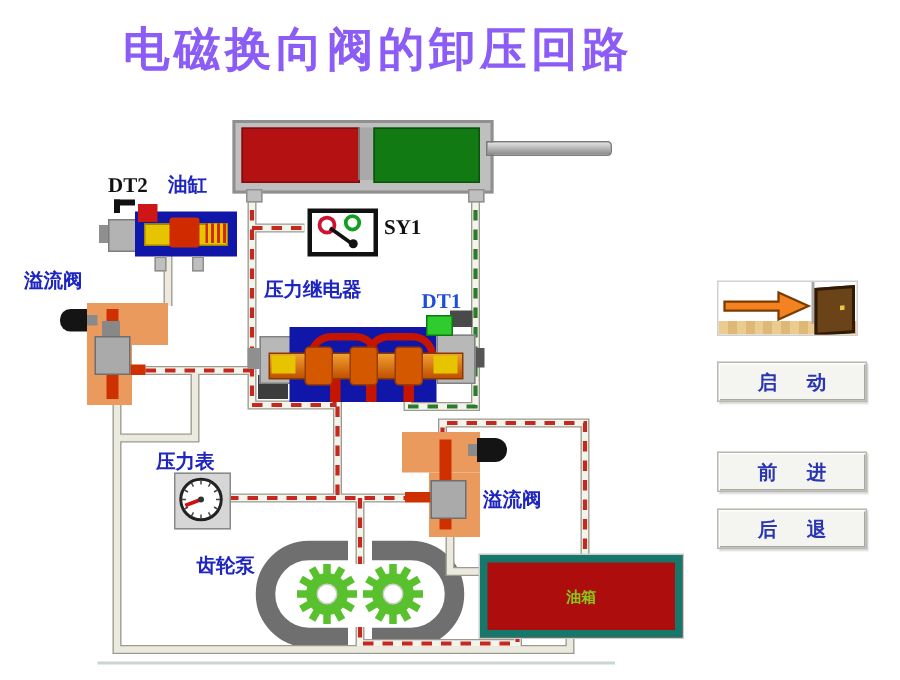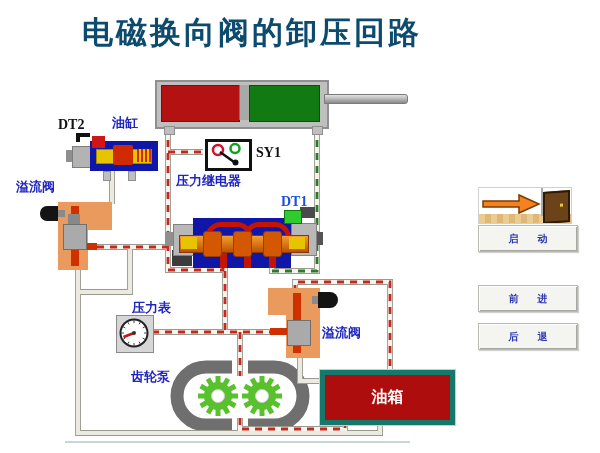--- a/index.html
+++ b/index.html
@@ -1,26 +1,26 @@
 <!DOCTYPE html>
 <html><head>
 <meta charset="utf-8">
 <style>
   html,body{margin:0;padding:0;background:#fff;}
   #stage{position:relative;width:600px;height:453px;background:#fff;overflow:hidden;
          font-family:"Liberation Sans",sans-serif;}
   .abs{position:absolute;}
   #title{position:absolute;left:82px;top:12px;font-family:"Liberation Serif",serif;
-         font-weight:bold;font-size:31px;letter-spacing:3px;color:#0c4a6e;}
+         font-weight:bold;font-size:31px;letter-spacing:3px;color:#8b5cf6;}
   .lbl{position:absolute;font-weight:bold;font-size:13px;color:#1f26c0;white-space:nowrap;}
   .lbl-dark{color:#111;font-family:"Liberation Serif",serif;font-size:14px;}
   .ctl-btn{position:absolute;left:478px;width:98px;height:25px;background:#f4f4f0;
            border:1px solid #b9b9b1;box-shadow:inset 1px 1px 0 #ffffff,inset -1px -1px 0 #a8a8a0,1px 1px 1px rgba(0,0,0,.18);
-           color:#2a35b0;font-weight:bold;font-size:10px;display:flex;align-items:center;justify-content:center;
-           word-spacing:16px;cursor:pointer;font-family:"Liberation Sans",sans-serif;}
+           color:#2a35b0;font-weight:bold;font-size:13px;display:flex;align-items:center;justify-content:center;
+           word-spacing:16px;cursor:pointer;font-family:"Liberation Sans",sans-serif;margin-top:16px;}
   svg{display:block;}
 </style>
 </head>
 <body>
 
 <div id="stage">
 
   <div id="title">电磁换向阀的卸压回路</div>
 
   <svg class="abs" style="left:170px;top:358px;" width="140" height="76">
@@ -181,43 +181,43 @@
 
   <div class="abs" style="left:268px;top:288px;width:52px;height:27px;background:#eb9a5e;"></div>
   <div class="abs" style="left:286px;top:315px;width:34px;height:43px;background:#eb9a5e;"></div>
   <div class="abs" style="left:312px;top:296px;width:8px;height:8px;background:#8a8a8a;"></div>
   <div class="abs" style="left:318px;top:292px;width:20px;height:16px;background:#141414;border-radius:0 8px 8px 0;"></div>
   <div class="abs" style="left:293px;top:293px;width:8px;height:60px;background:#cf3000;"></div>
   <div class="abs" style="left:270px;top:328px;width:26px;height:7px;background:#cf3000;"></div>
   <div class="abs" style="left:287px;top:320px;width:22px;height:24px;background:#aaa;border:1px solid #6f6f6f;"></div>
 
   <div class="abs" style="left:320px;top:370px;width:125px;height:45px;background:#ad0d0d;border:5px solid #16776b;box-shadow:0 0 0 1px #ccc;display:flex;align-items:center;justify-content:center;">
-    <span class="lbl" style="position:static;color:#ffffff;font-size:16px;">油箱</span>
+    <span class="lbl" style="position:static;color:#84cc16;font-size:10px;">油箱</span>
   </div>
 
   <div class="abs" style="left:65px;top:441px;width:345px;height:2px;background:#c9d6d6;"></div>
 
-  <div class="lbl lbl-dark" style="left:58px;top:117px;">DT2</div>
+  <div class="lbl lbl-dark" style="left:72px;top:117px;">DT2</div>
   <div class="lbl" style="left:112px;top:114px;">油缸</div>
   <div class="lbl lbl-dark" style="left:256px;top:145px;">SY1</div>
-  <div class="lbl" style="left:176px;top:172px;">压力继电器</div>
+  <div class="lbl" style="left:176px;top:184px;">压力继电器</div>
   <div class="lbl lbl-dark" style="left:281px;top:194px;color:#1d4ed8;">DT1</div>
   <div class="lbl" style="left:16px;top:178px;">溢流阀</div>
-  <div class="lbl" style="left:104px;top:299px;margin-left:28px;">压力表</div>
+  <div class="lbl" style="left:104px;top:299px;">压力表</div>
   <div class="lbl" style="left:131px;top:368px;">齿轮泵</div>
   <div class="lbl" style="left:322px;top:324px;">溢流阀</div>
 
   <div class="abs" style="left:478px;top:187px;width:92px;height:35px;background:#fff;border:1px solid #d0d0d0;overflow:hidden;cursor:pointer;">
     <div class="abs" style="left:0;bottom:0;width:92px;height:9px;background:repeating-linear-gradient(90deg,#eacb90 0 6px,#dfb878 6px 12px);"></div>
     <div class="abs" style="left:62px;top:0;width:2px;height:28px;background:#aaa;"></div>
     <div class="abs" style="left:64px;top:3px;width:23px;height:28px;background:#6b4318;border:2px solid #2e1a05;transform:skewY(-4deg);">
       <div class="abs" style="left:15px;top:11px;width:3px;height:3px;background:#e8c840;"></div>
     </div>
     <svg class="abs" style="left:2px;top:4px;" width="62" height="24">
       <polygon points="2,9 38,9 38,3 58,12 38,21 38,15 2,15" fill="#f58220" stroke="#7a3c00" stroke-width="1.5"></polygon>
     </svg>
   </div>
 
   <div class="ctl-btn" style="top:225px;">启 动</div>
-  <div class="ctl-btn" style="top:285px;font-family:Liberation Serif, serif;">前 进</div>
+  <div class="ctl-btn" style="top:285px;">前 进</div>
   <div class="ctl-btn" style="top:323px;">后 退</div>
 
 </div>
 
 </body></html>

